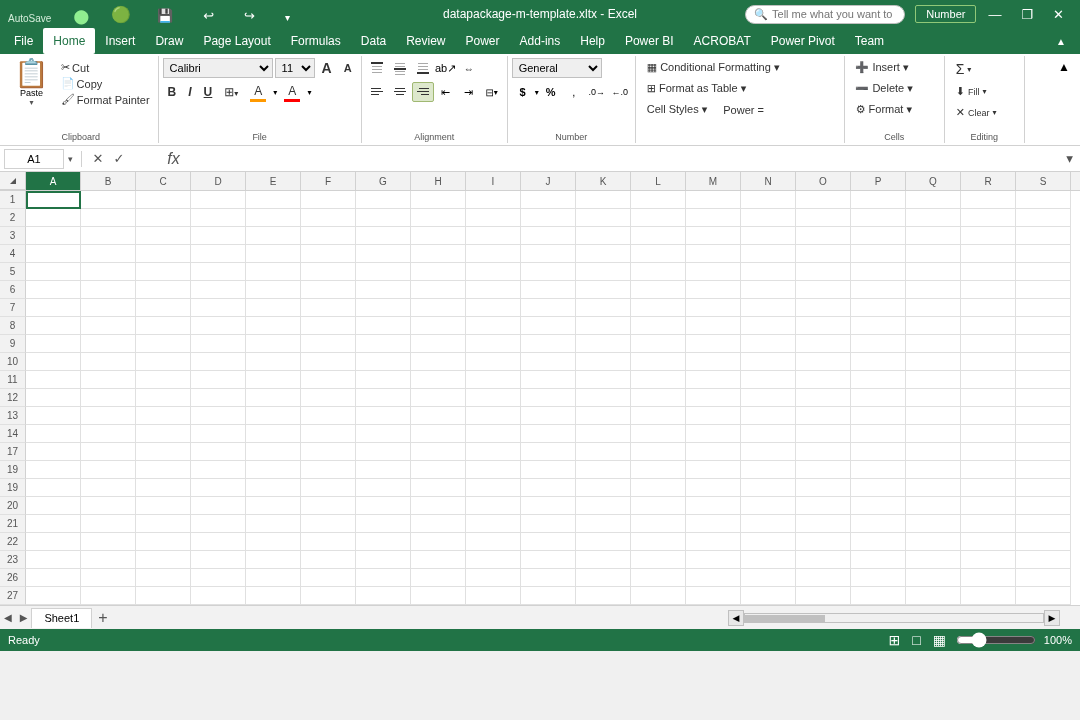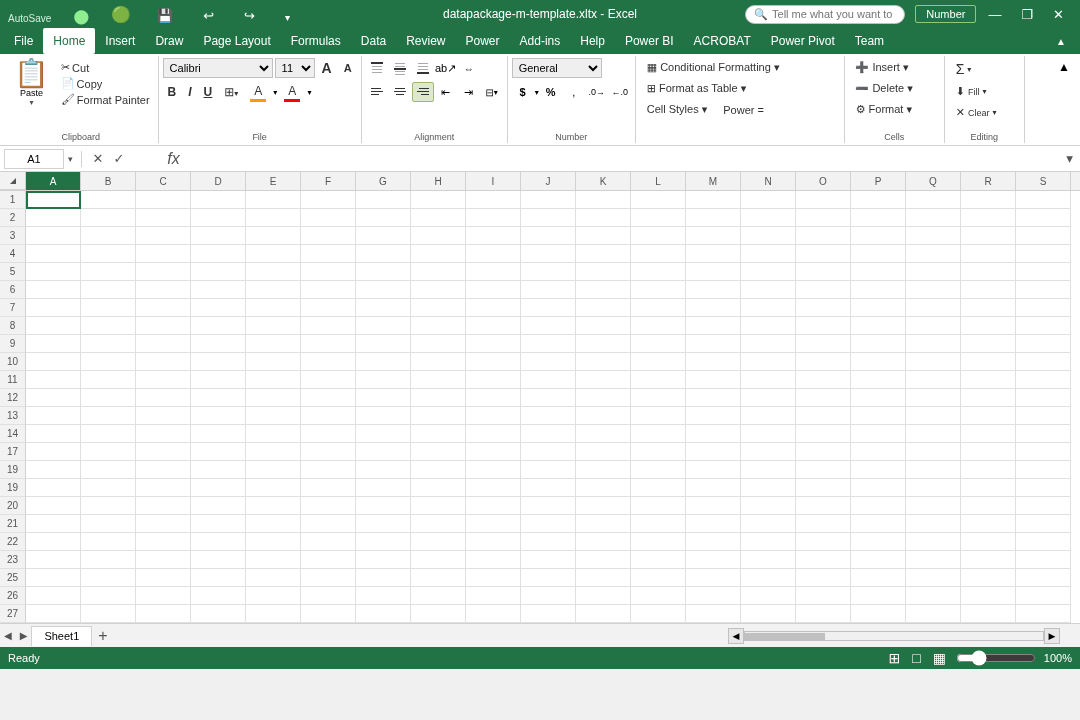--- a/index.html
+++ b/index.html
@@ -1140,42 +1140,20 @@
         <div class="grid-cell" contenteditable="true" style=""></div>
         <div class="grid-cell" contenteditable="true" style=""></div>
         <div class="grid-cell" contenteditable="true" style=""></div>
         <div class="grid-cell" contenteditable="true" style=""></div>
         <div class="grid-cell" contenteditable="true" style=""></div>
         <div class="grid-cell" contenteditable="true" style=""></div>
         <div class="grid-cell" contenteditable="true" style=""></div>
         <div class="grid-cell" contenteditable="true" style=""></div>
       </div>
       <div class="grid-row">
-        <div class="row-num">25</div>
-        <div class="grid-cell" contenteditable="true" style=""></div>
-        <div class="grid-cell" contenteditable="true" style=""></div>
-        <div class="grid-cell" contenteditable="true" style=""></div>
-        <div class="grid-cell" contenteditable="true" style=""></div>
-        <div class="grid-cell" contenteditable="true" style=""></div>
-        <div class="grid-cell" contenteditable="true" style=""></div>
-        <div class="grid-cell" contenteditable="true" style=""></div>
-        <div class="grid-cell" contenteditable="true" style=""></div>
-        <div class="grid-cell" contenteditable="true" style=""></div>
-        <div class="grid-cell" contenteditable="true" style=""></div>
-        <div class="grid-cell" contenteditable="true" style=""></div>
-        <div class="grid-cell" contenteditable="true" style=""></div>
-        <div class="grid-cell" contenteditable="true" style=""></div>
-        <div class="grid-cell" contenteditable="true" style=""></div>
-        <div class="grid-cell" contenteditable="true" style=""></div>
-        <div class="grid-cell" contenteditable="true" style=""></div>
-        <div class="grid-cell" contenteditable="true" style=""></div>
-        <div class="grid-cell" contenteditable="true" style=""></div>
-        <div class="grid-cell" contenteditable="true" style=""></div>
-      </div>
-      <div class="grid-row">
         <div class="row-num">26</div>
         <div class="grid-cell" contenteditable="true" style=""></div>
         <div class="grid-cell" contenteditable="true" style=""></div>
         <div class="grid-cell" contenteditable="true" style=""></div>
         <div class="grid-cell" contenteditable="true" style=""></div>
         <div class="grid-cell" contenteditable="true" style=""></div>
         <div class="grid-cell" contenteditable="true" style=""></div>
         <div class="grid-cell" contenteditable="true" style=""></div>
         <div class="grid-cell" contenteditable="true" style=""></div>
         <div class="grid-cell" contenteditable="true" style=""></div>

